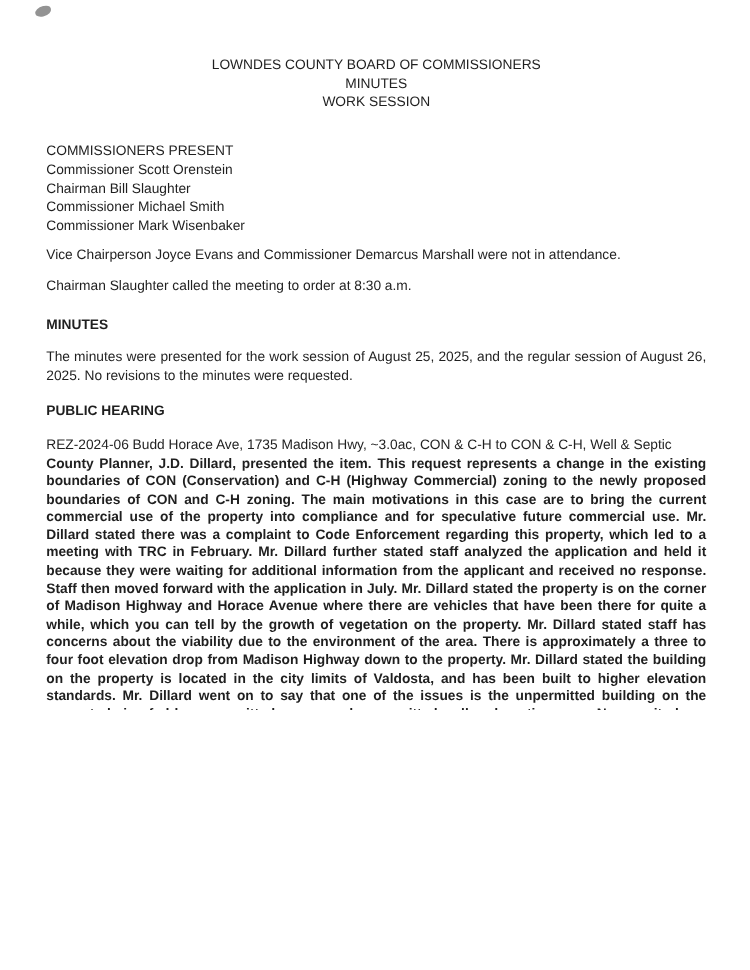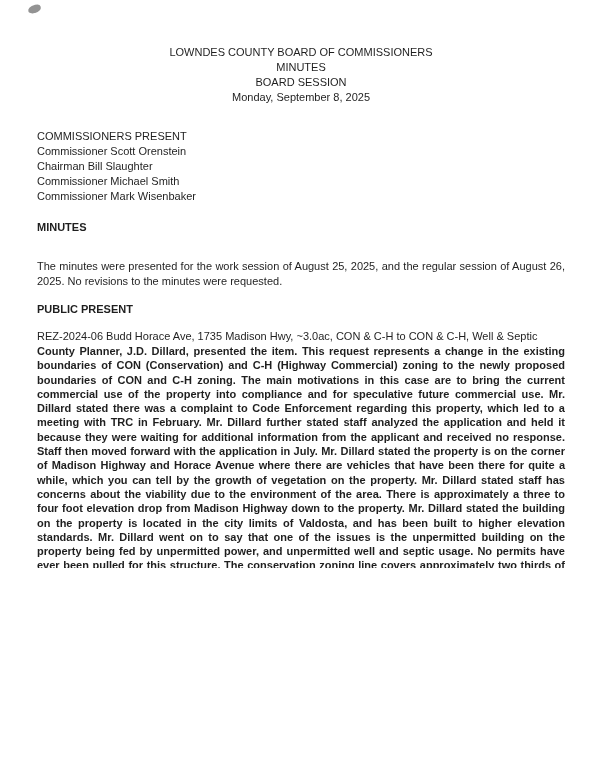--- a/index.html
+++ b/index.html
@@ -40,51 +40,52 @@
   p, .line, h2 {
     margin: 0;
     padding: 0;
     font-size: 11px;
   }
   .just { text-align: justify; }
   .attendance-heading { margin-top: 24px; }
   .absent-note { margin-top: 8px; }
   .call-to-order { margin-top: 10px; }
   .minutes-heading { margin-top: 16px; font-weight: bold; line-height: 15px; }
-  .minutes-body { margin-top: 24px; }
+  .minutes-body { margin-top: 11px; }
   .public-hearing-heading { margin-top: 13px; font-weight: bold; line-height: 15px; }
   .item-title { margin-top: 12px; font-weight: normal; }
   .item-body { line-height: 14.3px; font-weight: bold; }
 </style>
 </head>
 <body>
 
 <div class="page">
 
   <div class="scan-artifact"></div>
 
   <div class="doc-header">
     <div>LOWNDES COUNTY BOARD OF COMMISSIONERS</div>
     <div>MINUTES</div>
-    <div>BOARD SESSION</div>
-    <div>Monday, September 8, 2025</div>
+    <div>WORK SESSION</div>
   </div>
 
   <div>
     <p class="attendance-heading">COMMISSIONERS PRESENT</p>
     <p class="line">Commissioner Scott Orenstein</p>
     <p class="line">Chairman Bill Slaughter</p>
     <p class="line">Commissioner Michael Smith</p>
     <p class="line">Commissioner Mark Wisenbaker</p>
+    <p class="absent-note">Vice Chairperson Joyce Evans and Commissioner Demarcus Marshall were not in attendance.</p>
+    <p class="call-to-order">Chairman Slaughter called the meeting to order at 8:30 a.m.</p>
   </div>
 
   <div>
     <h2 class="minutes-heading">MINUTES</h2>
     <p class="minutes-body just">The minutes were presented for the work session of August 25, 2025, and the regular session of August 26, 2025. No revisions to the minutes were requested.</p>
   </div>
 
   <div>
-    <h2 class="public-hearing-heading">PUBLIC PRESENT</h2>
+    <h2 class="public-hearing-heading">PUBLIC HEARING</h2>
     <p class="item-title just">REZ-2024-06 Budd Horace Ave, 1735 Madison Hwy, ~3.0ac, CON &amp; C-H to CON &amp; C-H, Well &amp; Septic</p>
     <p class="item-body just">County Planner, J.D. Dillard, presented the item. This request represents a change in the existing boundaries of CON (Conservation) and C-H (Highway Commercial) zoning to the newly proposed boundaries of CON and C-H zoning.  The main motivations in this case are to bring the current commercial use of the property into compliance and for speculative future commercial use. Mr. Dillard stated there was a complaint to Code Enforcement regarding this property, which led to a meeting with TRC in February. Mr. Dillard further stated staff analyzed the application and held it because they were waiting for additional information from the applicant and received no response. Staff then moved forward with the application in July. Mr. Dillard stated the property is on the corner of Madison Highway and Horace Avenue where there are vehicles that have been there for quite a while, which you can tell by the growth of vegetation on the property. Mr. Dillard stated staff has concerns about the viability due to the environment of the area.  There is approximately a three to four foot elevation drop from Madison Highway down to the property. Mr. Dillard stated the building on the property is located in the city limits of Valdosta, and has been built to higher elevation standards. Mr. Dillard went on to say that one of the issues is the unpermitted building on the property being fed by unpermitted power, and unpermitted well and septic usage. No permits have ever been pulled for this structure. The conservation zoning line covers approximately two thirds of this property. The Commercial Highway is a little under three quarters of an acre. The Future Land Use Maps depicts this area as predominantly recreational. Mr. Dillard stated the Valdosta Regional Airport Overlay also impacts this property. The property is in the Conical Surface Zone, Horizontal Surface Zone, Runway Protection Zone, Transitional Surface Zone, Approach Zone, and Noise Contour Zone, which have supplemental standards limiting its overall uses. Mr.</p>
   </div>
 
 </div>
 
 </body></html>

